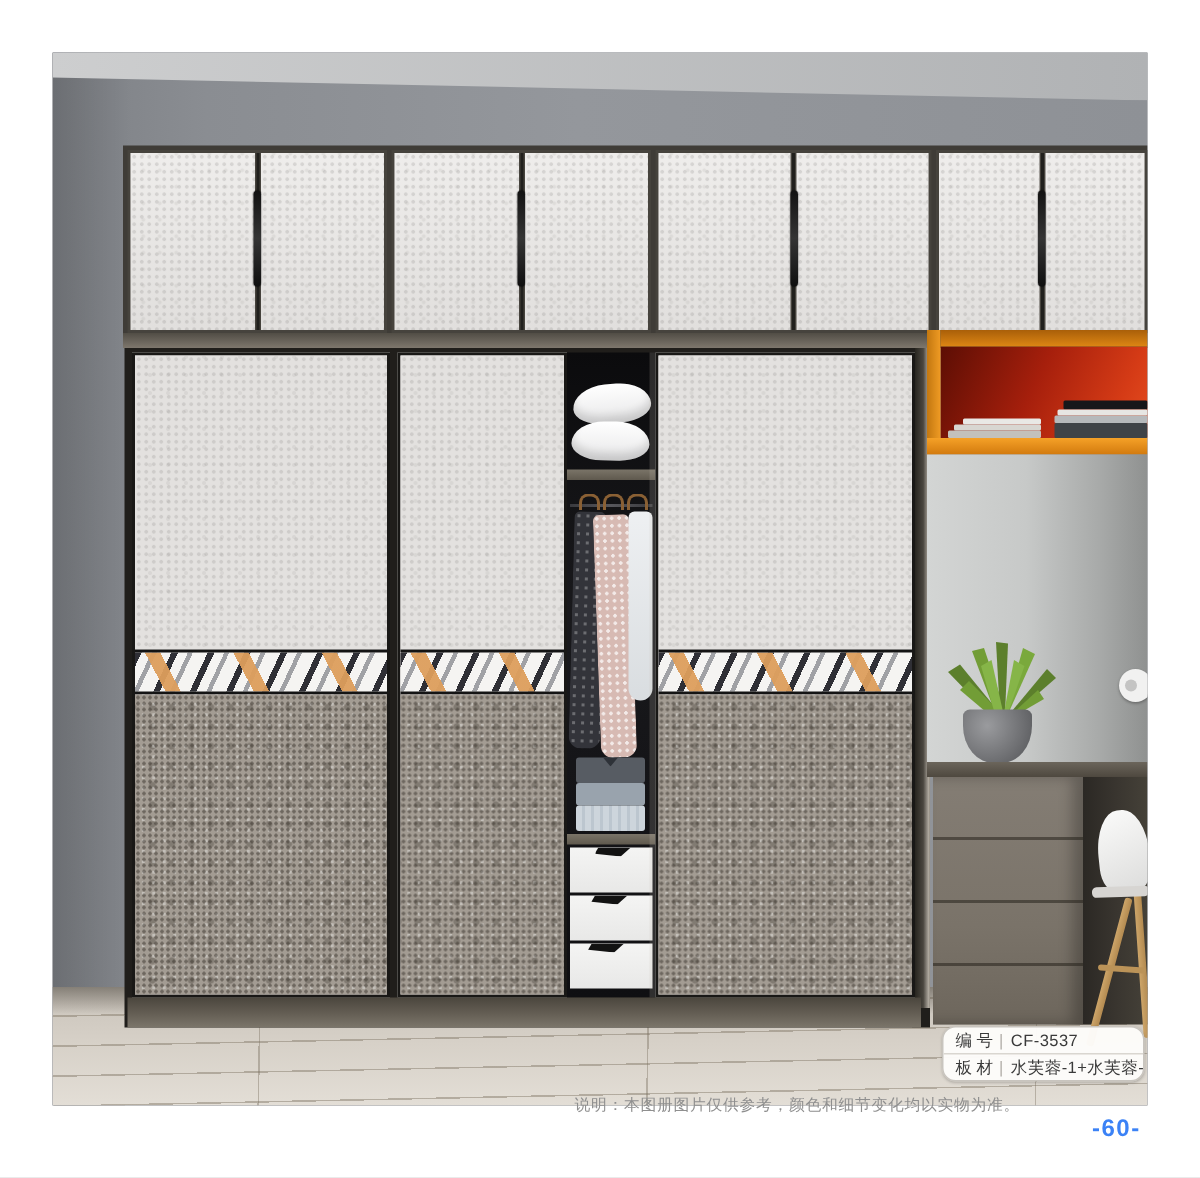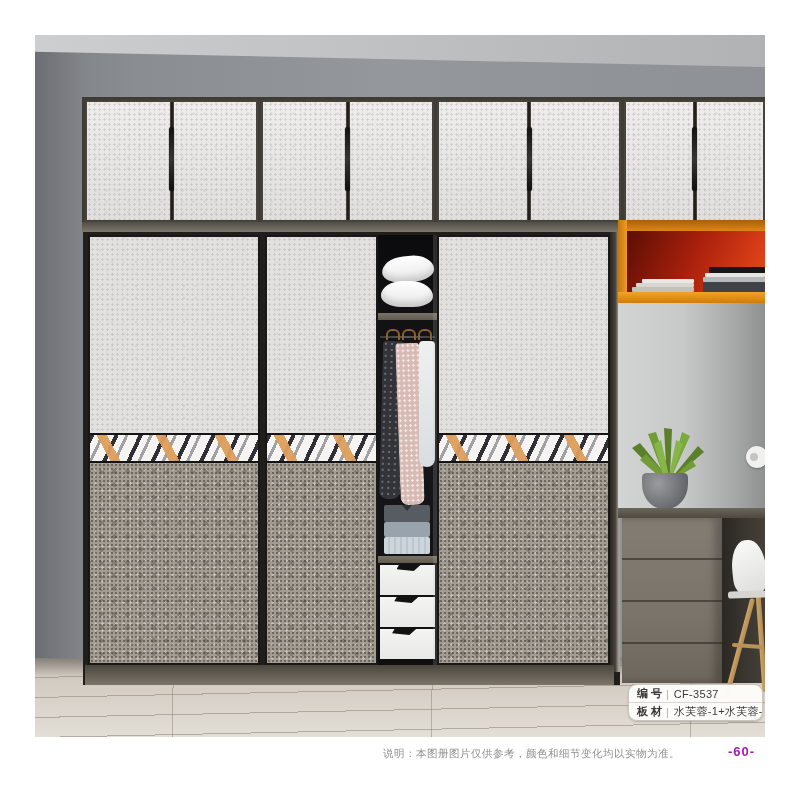--- a/index.html
+++ b/index.html
@@ -124,26 +124,26 @@
   .leg-front{left:119px;top:377px;height:102px;transform:rotate(15deg);}
   .leg-back{left:141px;top:372px;height:100px;transform:rotate(-4deg);}
   .chaircross{position:absolute;left:114px;top:424px;width:32px;height:4px;background:#bb9358;transform:rotate(4deg);border-radius:2px;}
 
   
   .badge-card{position:absolute;left:628px;top:684px;width:133px;background:rgba(253,252,250,.97);
         border:1px solid #c8c4be;border-radius:9px;box-shadow:0 1px 2px rgba(0,0,0,.2);
         font-size:11px;color:#3a3a3a;overflow:hidden;}
   .badge-row{display:flex;align-items:center;height:17px;padding:0 8px;white-space:nowrap;}
   .badge-row + .badge-row{border-top:1px solid #d9d6d0;}
-  .blabel{font-weight:bold;letter-spacing:3px;}
+  .blabel{font-weight:normal;letter-spacing:3px;}
   .bsep{color:#b2afaa;margin:0 5px 0 1px;}
   .bval{letter-spacing:.3px;}
-  .caption{position:absolute;left:383px;top:747px;font-size:10.5px;color:#8f8f8f;letter-spacing:.5px;}
-  .pagenum{position:absolute;left:728px;top:744px;width:50px;font-size:13px;font-weight:bold;
-        color:#a21caf;letter-spacing:1px;}
+  .caption{position:absolute;left:383px;top:730px;font-size:10.5px;color:#8f8f8f;letter-spacing:.5px;}
+  .pagenum{position:absolute;left:728px;top:744px;width:50px;font-size:16px;font-weight:bold;
+        color:#3b82f6;letter-spacing:1px;}
 </style>
 </head>
 <body>
 
 <div class="page">
 
   <div class="scene">
     <div class="wall"></div>
     <div class="ceiling"></div>
     <div class="floor"></div>

